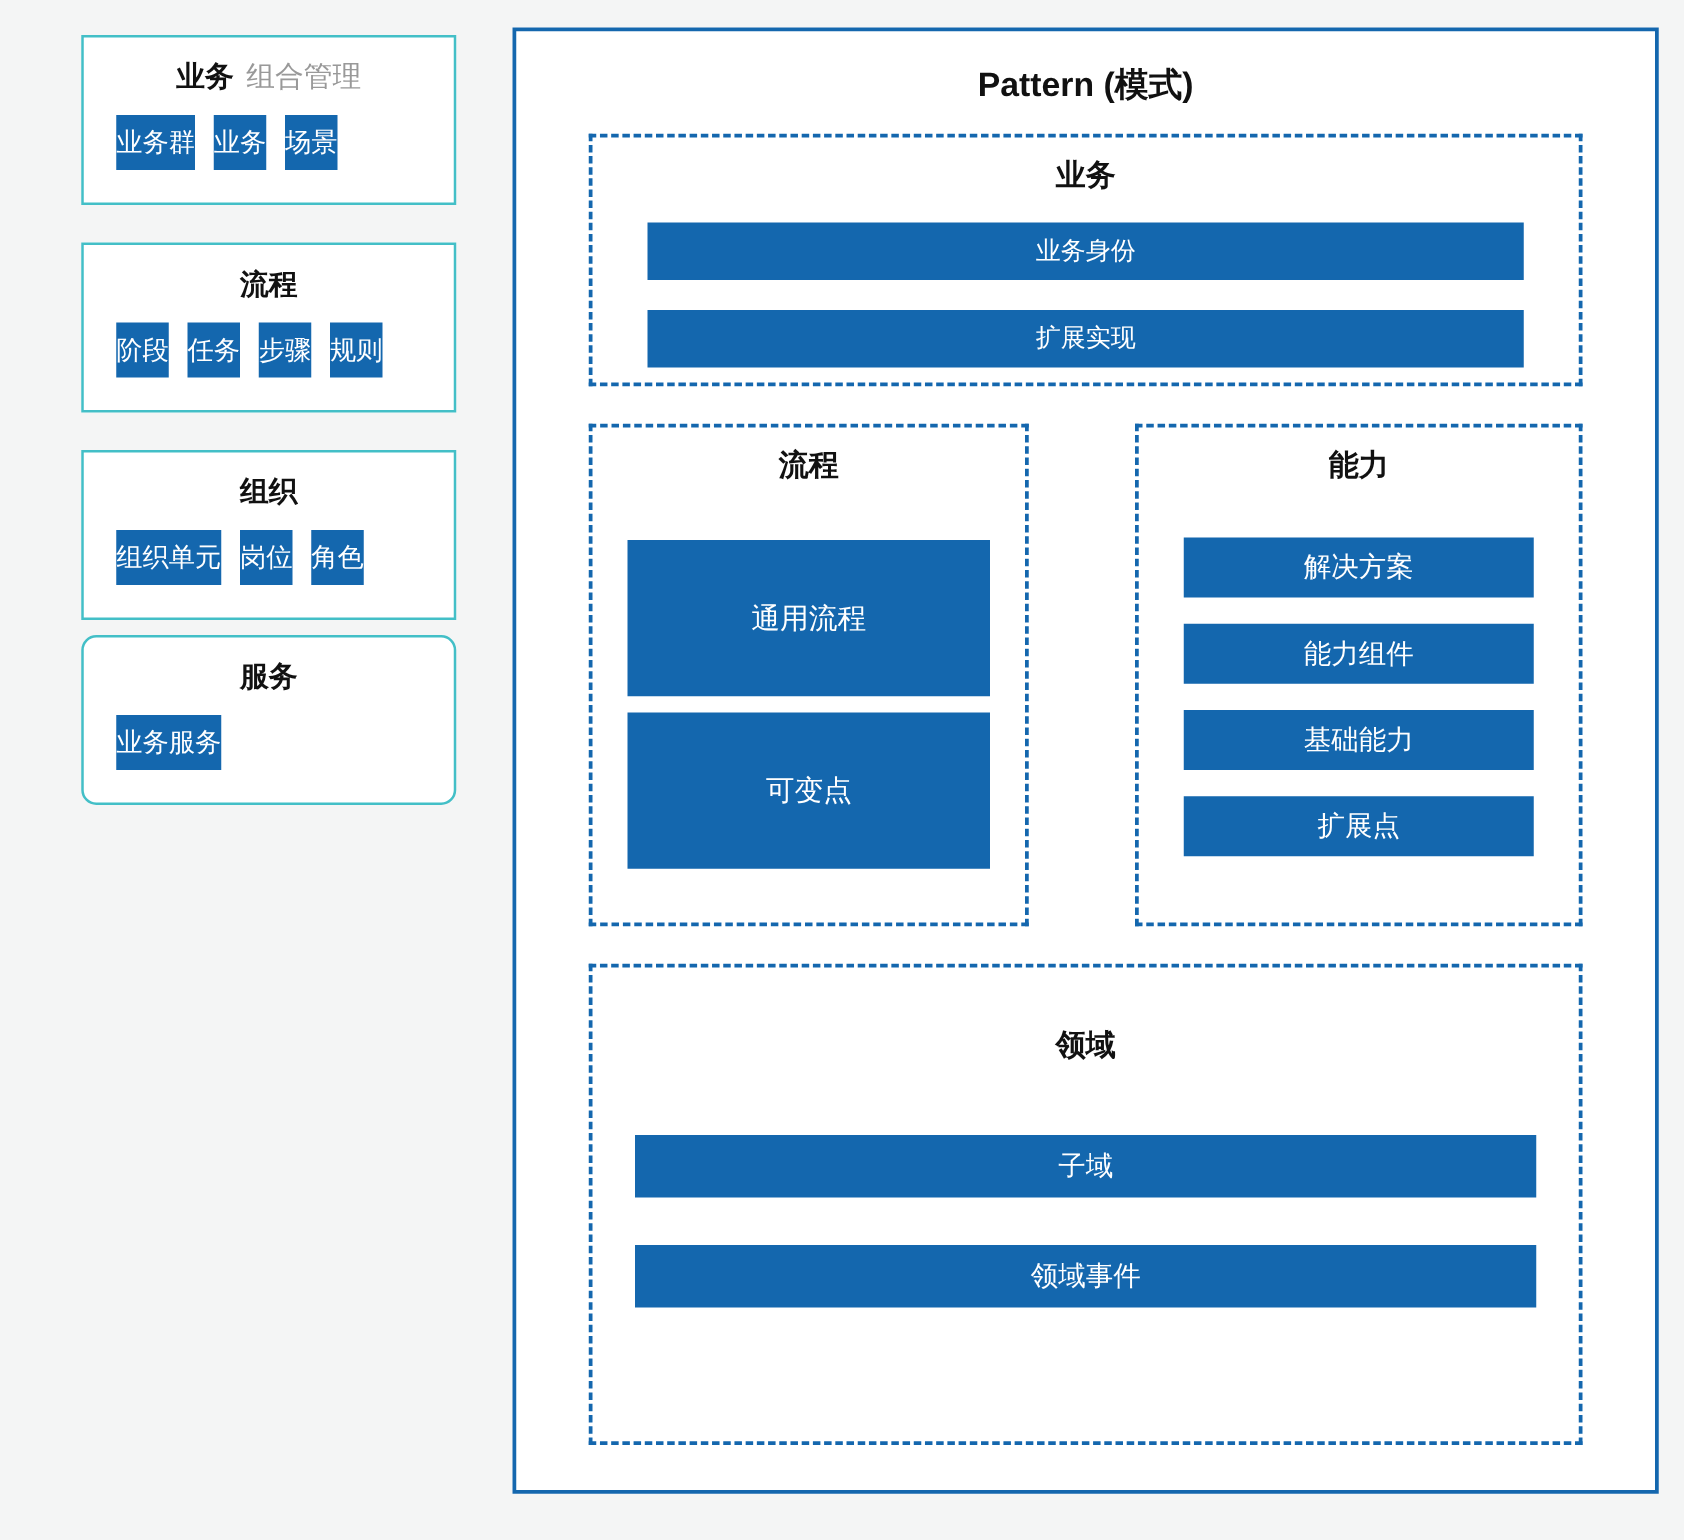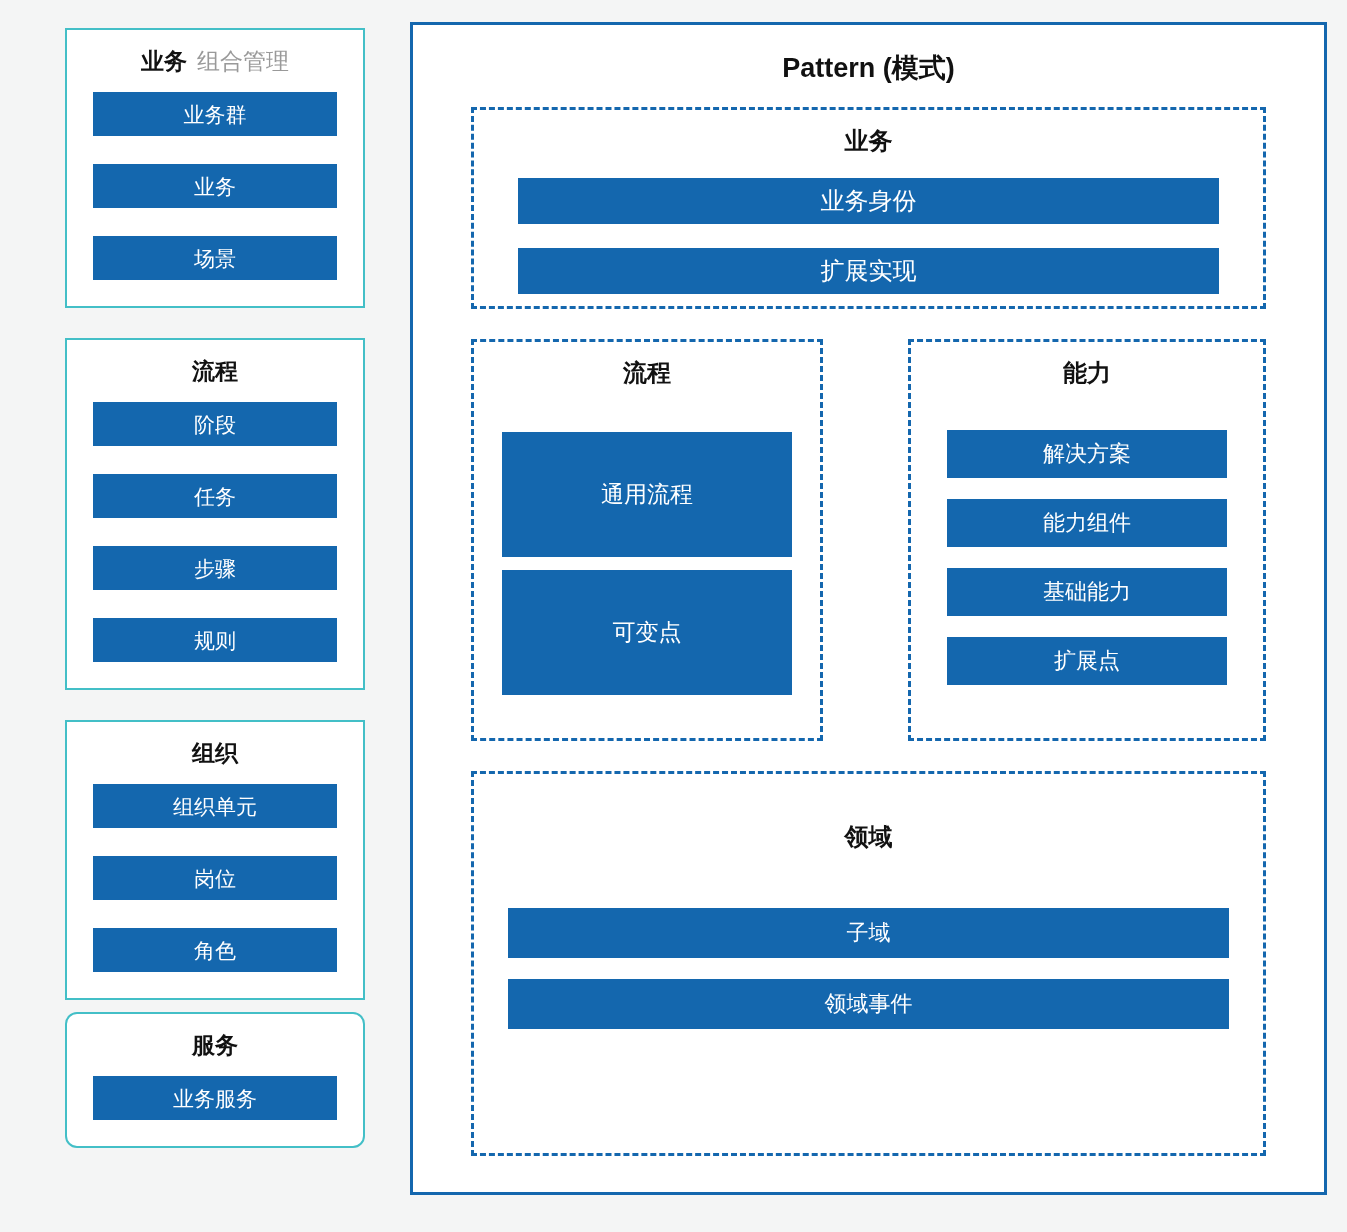--- a/index.html
+++ b/index.html
@@ -16,48 +16,48 @@
   body{font-family:"Liberation Sans","DejaVu Sans",sans-serif;color:var(--title);}
   .canvas{position:relative;width:1347px;height:1232px;background:var(--bg);overflow:hidden;}
 
   
   .left-col{position:absolute;left:20px;top:28px;width:345px;display:flex;flex-direction:column;padding-left:45px;}
   .panel{background:var(--panel-bg);border:2px solid var(--teal);padding:16px 26px 26px;}
   .panel + .panel{margin-top:30px;}
   .panel + .panel.panel-service{margin-top:12px;border-radius:12px;}
   .panel-title{text-align:center;font-size:23px;font-weight:700;line-height:30px;white-space:nowrap;}
   .panel-title .t-sub{color:var(--sub);font-weight:400;margin-left:10px;}
-  .panel-items{margin-top:16px;display:flex;flex-direction:column;gap:28px;}
+  .panel-items{margin-top:16px;display:flex;flex-direction:row;gap:15px;}
 
   .bar{background:var(--blue);color:var(--node-text);height:44px;display:flex;align-items:center;justify-content:center;font-size:21px;line-height:1;}
 
   
   .pattern{position:absolute;left:410px;top:22px;width:917px;height:1173px;background:var(--panel-bg);border:3px solid var(--blue);padding:26px 58px 0 58px;}
   .pattern-title{text-align:center;font-weight:700;font-size:27px;line-height:34px;margin-bottom:22px;}
 
   .sec{border:3px dashed var(--blue);}
   .sec-title{text-align:center;font-weight:700;font-size:24px;line-height:30px;margin-top:16px;}
   .sec-items{display:flex;flex-direction:column;}
 
   .sec-business{height:202px;padding:0 44px;}
   .sec-business .sec-items{margin-top:22px;gap:24px;}
-  .sec-business .bar{height:46px;font-size:24px;}
+  .sec-business .bar{height:46px;font-size:20px;}
 
   .mid-row{display:flex;justify-content:space-between;margin-top:30px;}
   .sec-process{width:352px;height:402px;padding:0 28px;}
   .sec-process .sec-items{margin-top:44px;gap:13px;}
   .sec-process .bar{height:125px;font-size:23px;}
 
   .sec-capability{width:358px;height:402px;padding:0 36px;}
   .sec-capability .sec-items{margin-top:42px;gap:21px;}
   .sec-capability .bar{height:48px;font-size:22px;}
 
   .sec-domain{height:385px;margin-top:30px;padding:0 34px;}
   .sec-domain .sec-title{margin-top:48px;}
-  .sec-domain .sec-items{margin-top:56px;gap:21px;}
+  .sec-domain .sec-items{margin-top:56px;gap:38px;}
   .sec-domain .bar{height:50px;font-size:22px;}
 </style>
 </head>
 <body>
 
 <div class="canvas">
 
   <div class="left-col" id="left-col">
       <section class="panel panel-business-portfolio">
         <div class="panel-title"><span class="t-main">业务</span><span class="t-sub">组合管理</span></div>

